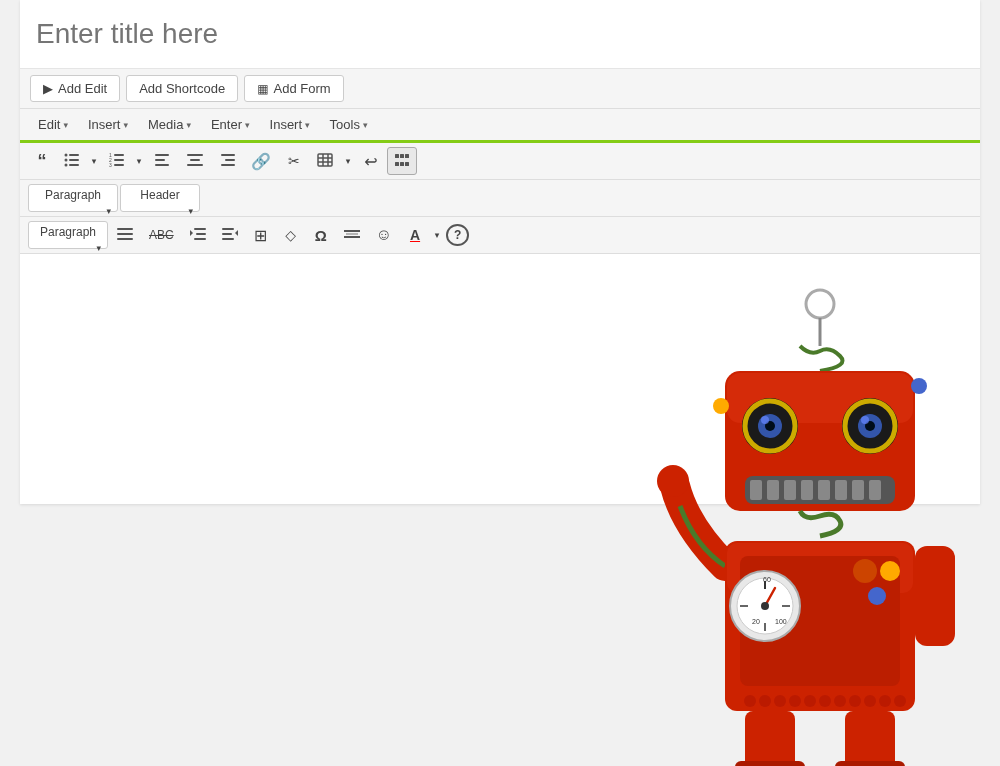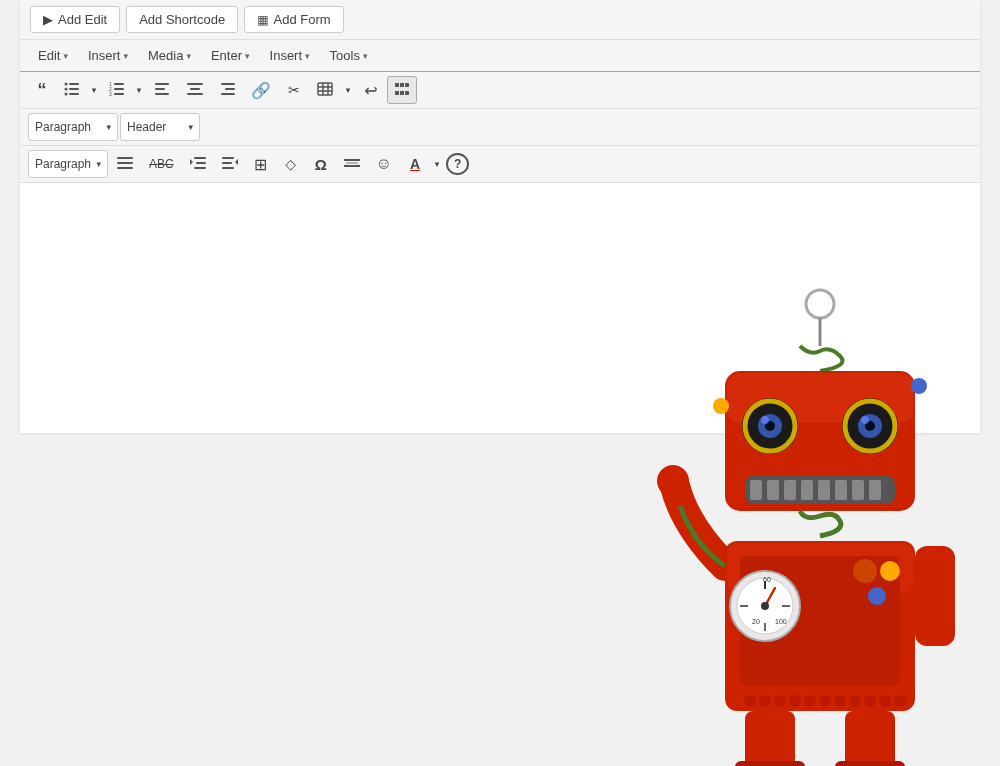--- a/index.html
+++ b/index.html
@@ -69,21 +69,21 @@
       cursor: pointer;
       display: flex;
       align-items: center;
       gap: 5px;
       white-space: nowrap;
     }
 
     
     .menu-bar {
       background: #f5f5f5;
-      border-bottom: 1px solid #84cc16;
+      border-bottom: 3px solid #84cc16;
       padding: 4px 8px;
       display: flex;
       align-items: center;
       gap: 0;
     }
 
     .menu-item {
       padding: 4px 10px;
       font-size: 13px;
       color: #444;
@@ -137,20 +137,21 @@
       border-radius: 3px;
       padding: 3px 6px;
       font-size: 12px;
       color: #444;
       cursor: pointer;
       height: 28px;
       display: flex;
       align-items: center;
       gap: 4px;
       min-width: 70px;
+      flex-direction: column;
     }
 
     
     .robot-container {
       position: absolute;
       right: -10px;
       bottom: -20px;
       width: 380px;
       height: 500px;
       pointer-events: none;
@@ -177,20 +178,23 @@
     }
   </style>
 </head>
 <body>
 
 <div class="page-wrapper">
 
 
   <div class="main-container">
 
+    <div class="title-input-wrapper">
+      <input type="text" class="title-input" value="" placeholder="Enter title here" style="">
+    </div>
 
     <div class="editor-top-bar">
       <button class="toolbar-btn">
         <span>▶</span>
         <span>Add Edit</span>
       </button>
       <button class="toolbar-btn">
         <span>Add Shortcode</span>
       </button>
       <button class="toolbar-btn">

